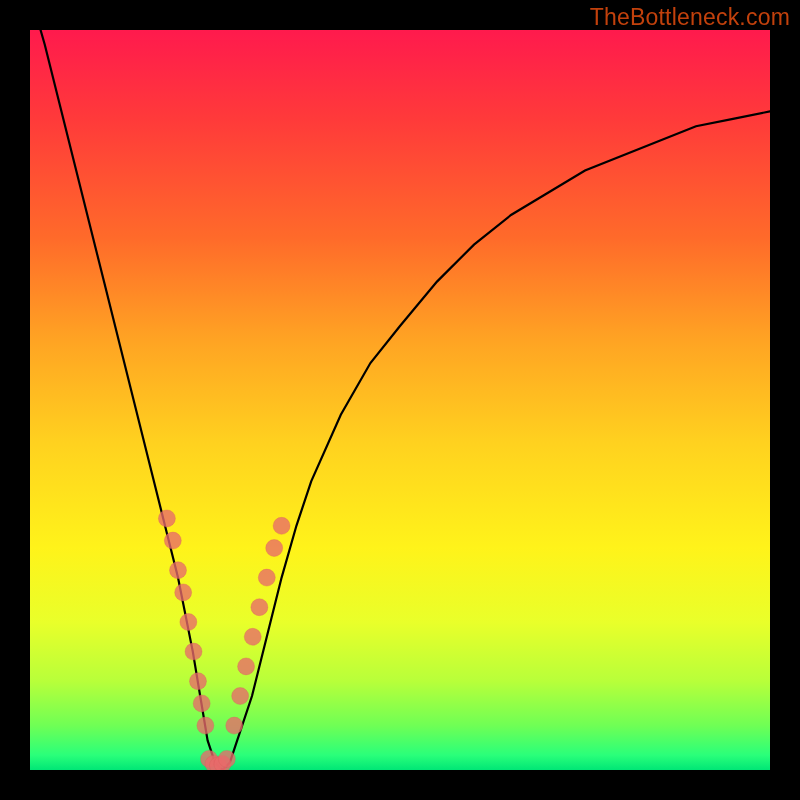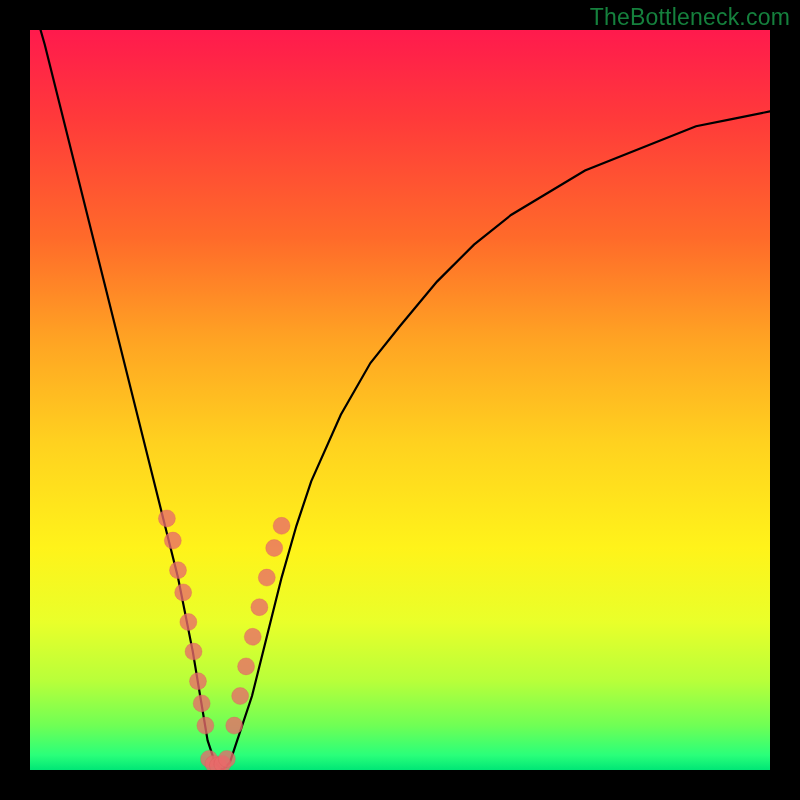--- a/index.html
+++ b/index.html
@@ -34,21 +34,21 @@
       #b8ff3a 88%,
       #6fff55 94%,
       #2aff7a 98%,
       #00e676 100%
     );
   }
   .watermark {
     position: absolute;
     top: 4px;
     right: 10px;
-    color: #15803d;
+    color: #c2410c;
     font-size: 23px;
     font-weight: 400;
     letter-spacing: 0.2px;
     font-family: Arial, Helvetica, sans-serif;
   }
   svg.curve {
     position: absolute;
     left: 0;
     top: 0;
     width: 740px;

